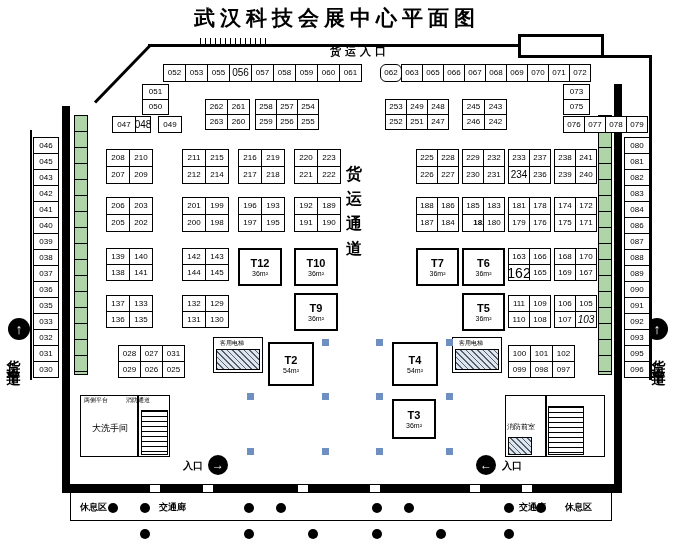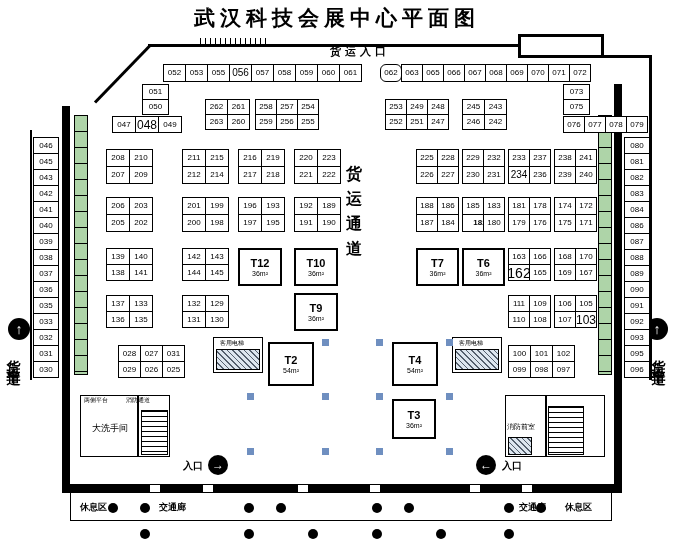--- a/index.html
+++ b/index.html
@@ -97,21 +97,21 @@
     <div class="bcell" style="left: 443px; top: 64px; width: 22px; height: 18px; font-size: 8px;">066</div>
     <div class="bcell" style="left: 464px; top: 64px; width: 22px; height: 18px; font-size: 8px;">067</div>
     <div class="bcell" style="left: 485px; top: 64px; width: 22px; height: 18px; font-size: 8px;">068</div>
     <div class="bcell" style="left: 506px; top: 64px; width: 22px; height: 18px; font-size: 8px;">069</div>
     <div class="bcell" style="left: 527px; top: 64px; width: 22px; height: 18px; font-size: 8px;">070</div>
     <div class="bcell" style="left: 548px; top: 64px; width: 22px; height: 18px; font-size: 8px;">071</div>
     <div class="bcell" style="left: 569px; top: 64px; width: 22px; height: 18px; font-size: 8px;">072</div>
     <div class="bcell" style="left: 142px; top: 84px; width: 27px; height: 16px; font-size: 8px;">051</div>
     <div class="bcell" style="left: 142px; top: 99px; width: 27px; height: 16px; font-size: 8px;">050</div>
     <div class="bcell" style="left: 112px; top: 116px; width: 24px; height: 17px; font-size: 8px;">047</div>
-    <div class="bcell" style="left: 135px; top: 116px; width: 24px; height: 17px; font-size: 12px;">048</div>
+    <div class="bcell" style="left: 135px; top: 116px; width: 16px; height: 17px; font-size: 10px;">048</div>
     <div class="bcell" style="left: 158px; top: 116px; width: 24px; height: 17px; font-size: 8px;">049</div>
     <div class="bcell" style="left: 563px; top: 84px; width: 27px; height: 16px; font-size: 8px;">073</div>
     <div class="bcell" style="left: 563px; top: 99px; width: 27px; height: 16px; font-size: 8px;">075</div>
     <div class="bcell" style="left: 563px; top: 116px; width: 22px; height: 17px; font-size: 8px;">076</div>
     <div class="bcell" style="left: 584px; top: 116px; width: 22px; height: 17px; font-size: 8px;">077</div>
     <div class="bcell" style="left: 605px; top: 116px; width: 22px; height: 17px; font-size: 8px;">078</div>
     <div class="bcell" style="left: 626px; top: 116px; width: 22px; height: 17px; font-size: 8px;">079</div>
     <div class="bcell" style="left: 205px; top: 99px; width: 23px; height: 16px; font-size: 8px;">262</div>
     <div class="bcell" style="left: 227px; top: 99px; width: 23px; height: 16px; font-size: 8px;">261</div>
     <div class="bcell" style="left: 205px; top: 114px; width: 23px; height: 16px; font-size: 8px;">263</div>
@@ -250,21 +250,21 @@
     <div class="bcell" style="left: 205px; top: 295px; width: 24px; height: 17px; font-size: 8px;">129</div>
     <div class="bcell" style="left: 182px; top: 311px; width: 24px; height: 17px; font-size: 8px;">131</div>
     <div class="bcell" style="left: 205px; top: 311px; width: 24px; height: 17px; font-size: 8px;">130</div>
     <div class="bcell" style="left: 508px; top: 295px; width: 22px; height: 17px; font-size: 8px;">111</div>
     <div class="bcell" style="left: 529px; top: 295px; width: 22px; height: 17px; font-size: 8px;">109</div>
     <div class="bcell" style="left: 508px; top: 311px; width: 22px; height: 17px; font-size: 8px;">110</div>
     <div class="bcell" style="left: 529px; top: 311px; width: 22px; height: 17px; font-size: 8px;">108</div>
     <div class="bcell" style="left: 554px; top: 295px; width: 22px; height: 17px; font-size: 8px;">106</div>
     <div class="bcell" style="left: 575px; top: 295px; width: 22px; height: 17px; font-size: 8px;">105</div>
     <div class="bcell" style="left: 554px; top: 311px; width: 22px; height: 17px; font-size: 8px;">107</div>
-    <div class="bcell" style="left: 575px; top: 311px; width: 22px; height: 17px; font-size: 12px;">103</div>
+    <div class="bcell" style="left: 575px; top: 311px; width: 22px; height: 17px; font-size: 10px; font-style: italic;">103</div>
     <div class="bcell" style="left: 118px; top: 345px; width: 23px; height: 17px; font-size: 8px;">028</div>
     <div class="bcell" style="left: 140px; top: 345px; width: 23px; height: 17px; font-size: 8px;">027</div>
     <div class="bcell" style="left: 162px; top: 345px; width: 23px; height: 17px; font-size: 8px;">031</div>
     <div class="bcell" style="left: 118px; top: 361px; width: 23px; height: 17px; font-size: 8px;">029</div>
     <div class="bcell" style="left: 140px; top: 361px; width: 23px; height: 17px; font-size: 8px;">026</div>
     <div class="bcell" style="left: 162px; top: 361px; width: 23px; height: 17px; font-size: 8px;">025</div>
     <div class="bcell" style="left: 508px; top: 345px; width: 23px; height: 17px; font-size: 8px;">100</div>
     <div class="bcell" style="left: 530px; top: 345px; width: 23px; height: 17px; font-size: 8px;">101</div>
     <div class="bcell" style="left: 552px; top: 345px; width: 23px; height: 17px; font-size: 8px;">102</div>
     <div class="bcell" style="left: 508px; top: 361px; width: 23px; height: 17px; font-size: 8px;">099</div>
@@ -281,20 +281,24 @@
     <div class="tbooth" style="left: 416px; top: 248px; width: 43px; height: 38px;">
       <div class="tid">T7</div>
       <div class="tarea">36m²</div>
     </div>
     <div class="tbooth" style="left: 462px; top: 248px; width: 43px; height: 38px;">
       <div class="tid">T6</div>
       <div class="tarea">36m²</div>
     </div>
     <div class="tbooth" style="left: 294px; top: 293px; width: 44px; height: 38px;">
       <div class="tid">T9</div>
+      <div class="tarea">36m²</div>
+    </div>
+    <div class="tbooth" style="left: 462px; top: 293px; width: 43px; height: 38px;">
+      <div class="tid">T5</div>
       <div class="tarea">36m²</div>
     </div>
     <div class="tbooth" style="left: 268px; top: 342px; width: 46px; height: 44px;">
       <div class="tid">T2</div>
       <div class="tarea">54m²</div>
     </div>
     <div class="tbooth" style="left: 392px; top: 342px; width: 46px; height: 44px;">
       <div class="tid">T4</div>
       <div class="tarea">54m²</div>
     </div>

